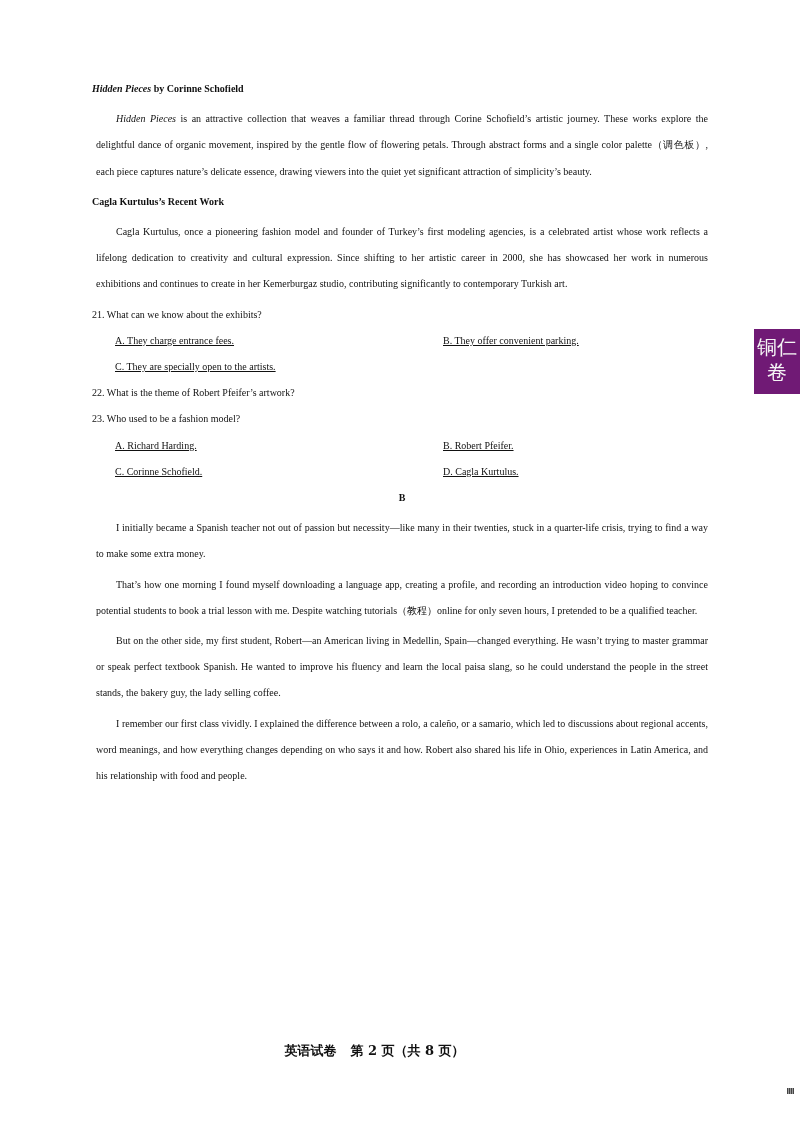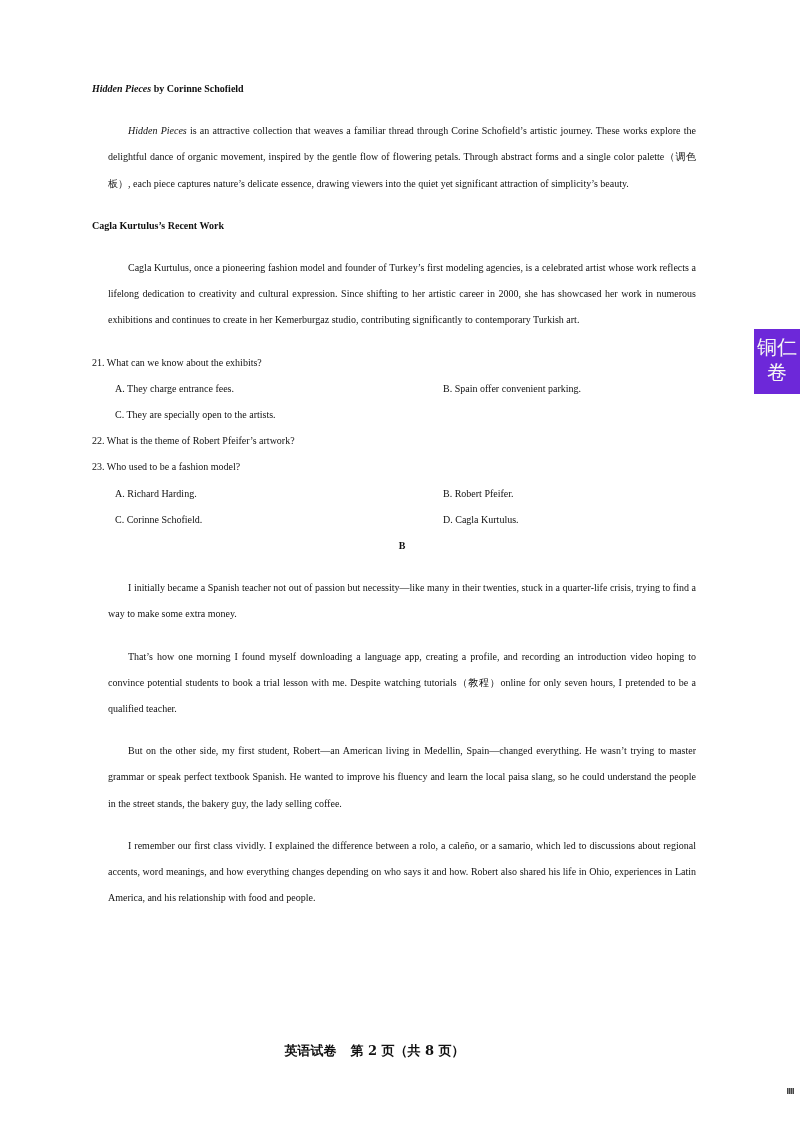--- a/index.html
+++ b/index.html
@@ -8,29 +8,29 @@
     font-family: "Liberation Serif", "DejaVu Serif", serif;
     color: #111;
   }
   .page { position: absolute; left: 0; top: 0; width: 800px; height: 1131px; }
   .content {
     position: absolute; left: 92px; top: 76px; width: 620px;
     font-size: 10px; line-height: 26.2px;
   }
   .heading { font-weight: bold; margin: 0; }
   .heading i { font-style: italic; }
-  .para { text-indent: 2em; text-align: justify; margin: 16px; }
+  .para { text-indent: 2em; text-align: justify; margin: 4px; }
   .para i { font-style: italic; }
   .q { margin: 0; }
-  .opts { display: grid; grid-template-columns: 328px 1fr; padding-left: 23px; }
+  .opts { display: grid; grid-template-columns: 328px 1fr; padding-left: 23px; text-decoration: underline; }
   .opt { white-space: nowrap; }
   .section-letter { text-align: center; font-weight: bold; margin: 0; }
   .side-tab {
     position: absolute; left: 754px; top: 329px; width: 46px; height: 65px;
-    background: #6d28d9; color: #f4f4f4;
+    background: #701a75; color: #f4f4f4;
     font-family: "DejaVu Sans", sans-serif; font-size: 20px; line-height: 25px;
     text-align: center; padding-top: 6px; box-sizing: border-box;
   }
   .side-tab span { display: block; }
   .footer {
     position: absolute; left: 0; width: 749px; top: 1042px; text-align: center;
     font-family: "DejaVu Serif", serif; font-weight: bold; font-size: 13px;
   }
   .footer .gap { display: inline-block; width: 14px; }
   .corner-mark {
@@ -47,21 +47,21 @@
     <p class="heading"><i>Hidden Pieces</i><span> by Corinne Schofield</span></p>
     <p class="para"><i>Hidden Pieces</i><span> is an attractive collection that weaves a familiar thread through Corine Schofield’s artistic journey. These works explore the delightful dance of organic movement, inspired by the gentle flow of flowering petals. Through abstract forms and a single color palette（调色板）, each piece captures nature’s delicate essence, drawing viewers into the quiet yet significant attraction of simplicity’s beauty.</span></p>
 
     <p class="heading">Cagla Kurtulus’s Recent Work</p>
     <p class="para">Cagla Kurtulus, once a pioneering fashion model and founder of Turkey’s first modeling agencies, is a celebrated artist whose work reflects a lifelong dedication to creativity and cultural expression. Since shifting to her artistic career in 2000, she has showcased her work in numerous exhibitions and continues to create in her Kemerburgaz studio, contributing significantly to contemporary Turkish art.</p>
 
     <div>
       <p class="q">21. What can we know about the exhibits?</p>
       <div class="opts">
         <span class="opt">A. They charge entrance fees.</span>
-        <span class="opt">B. Spain offer convenient parking.</span>
+        <span class="opt">B. They offer convenient parking.</span>
         <span class="opt">C. They are specially open to the artists.</span>
       </div>
     </div>
 
     <div>
       <p class="q">22. What is the theme of Robert Pfeifer’s artwork?</p>
     </div>
 
     <div>
       <p class="q">23. Who used to be a fashion model?</p>

